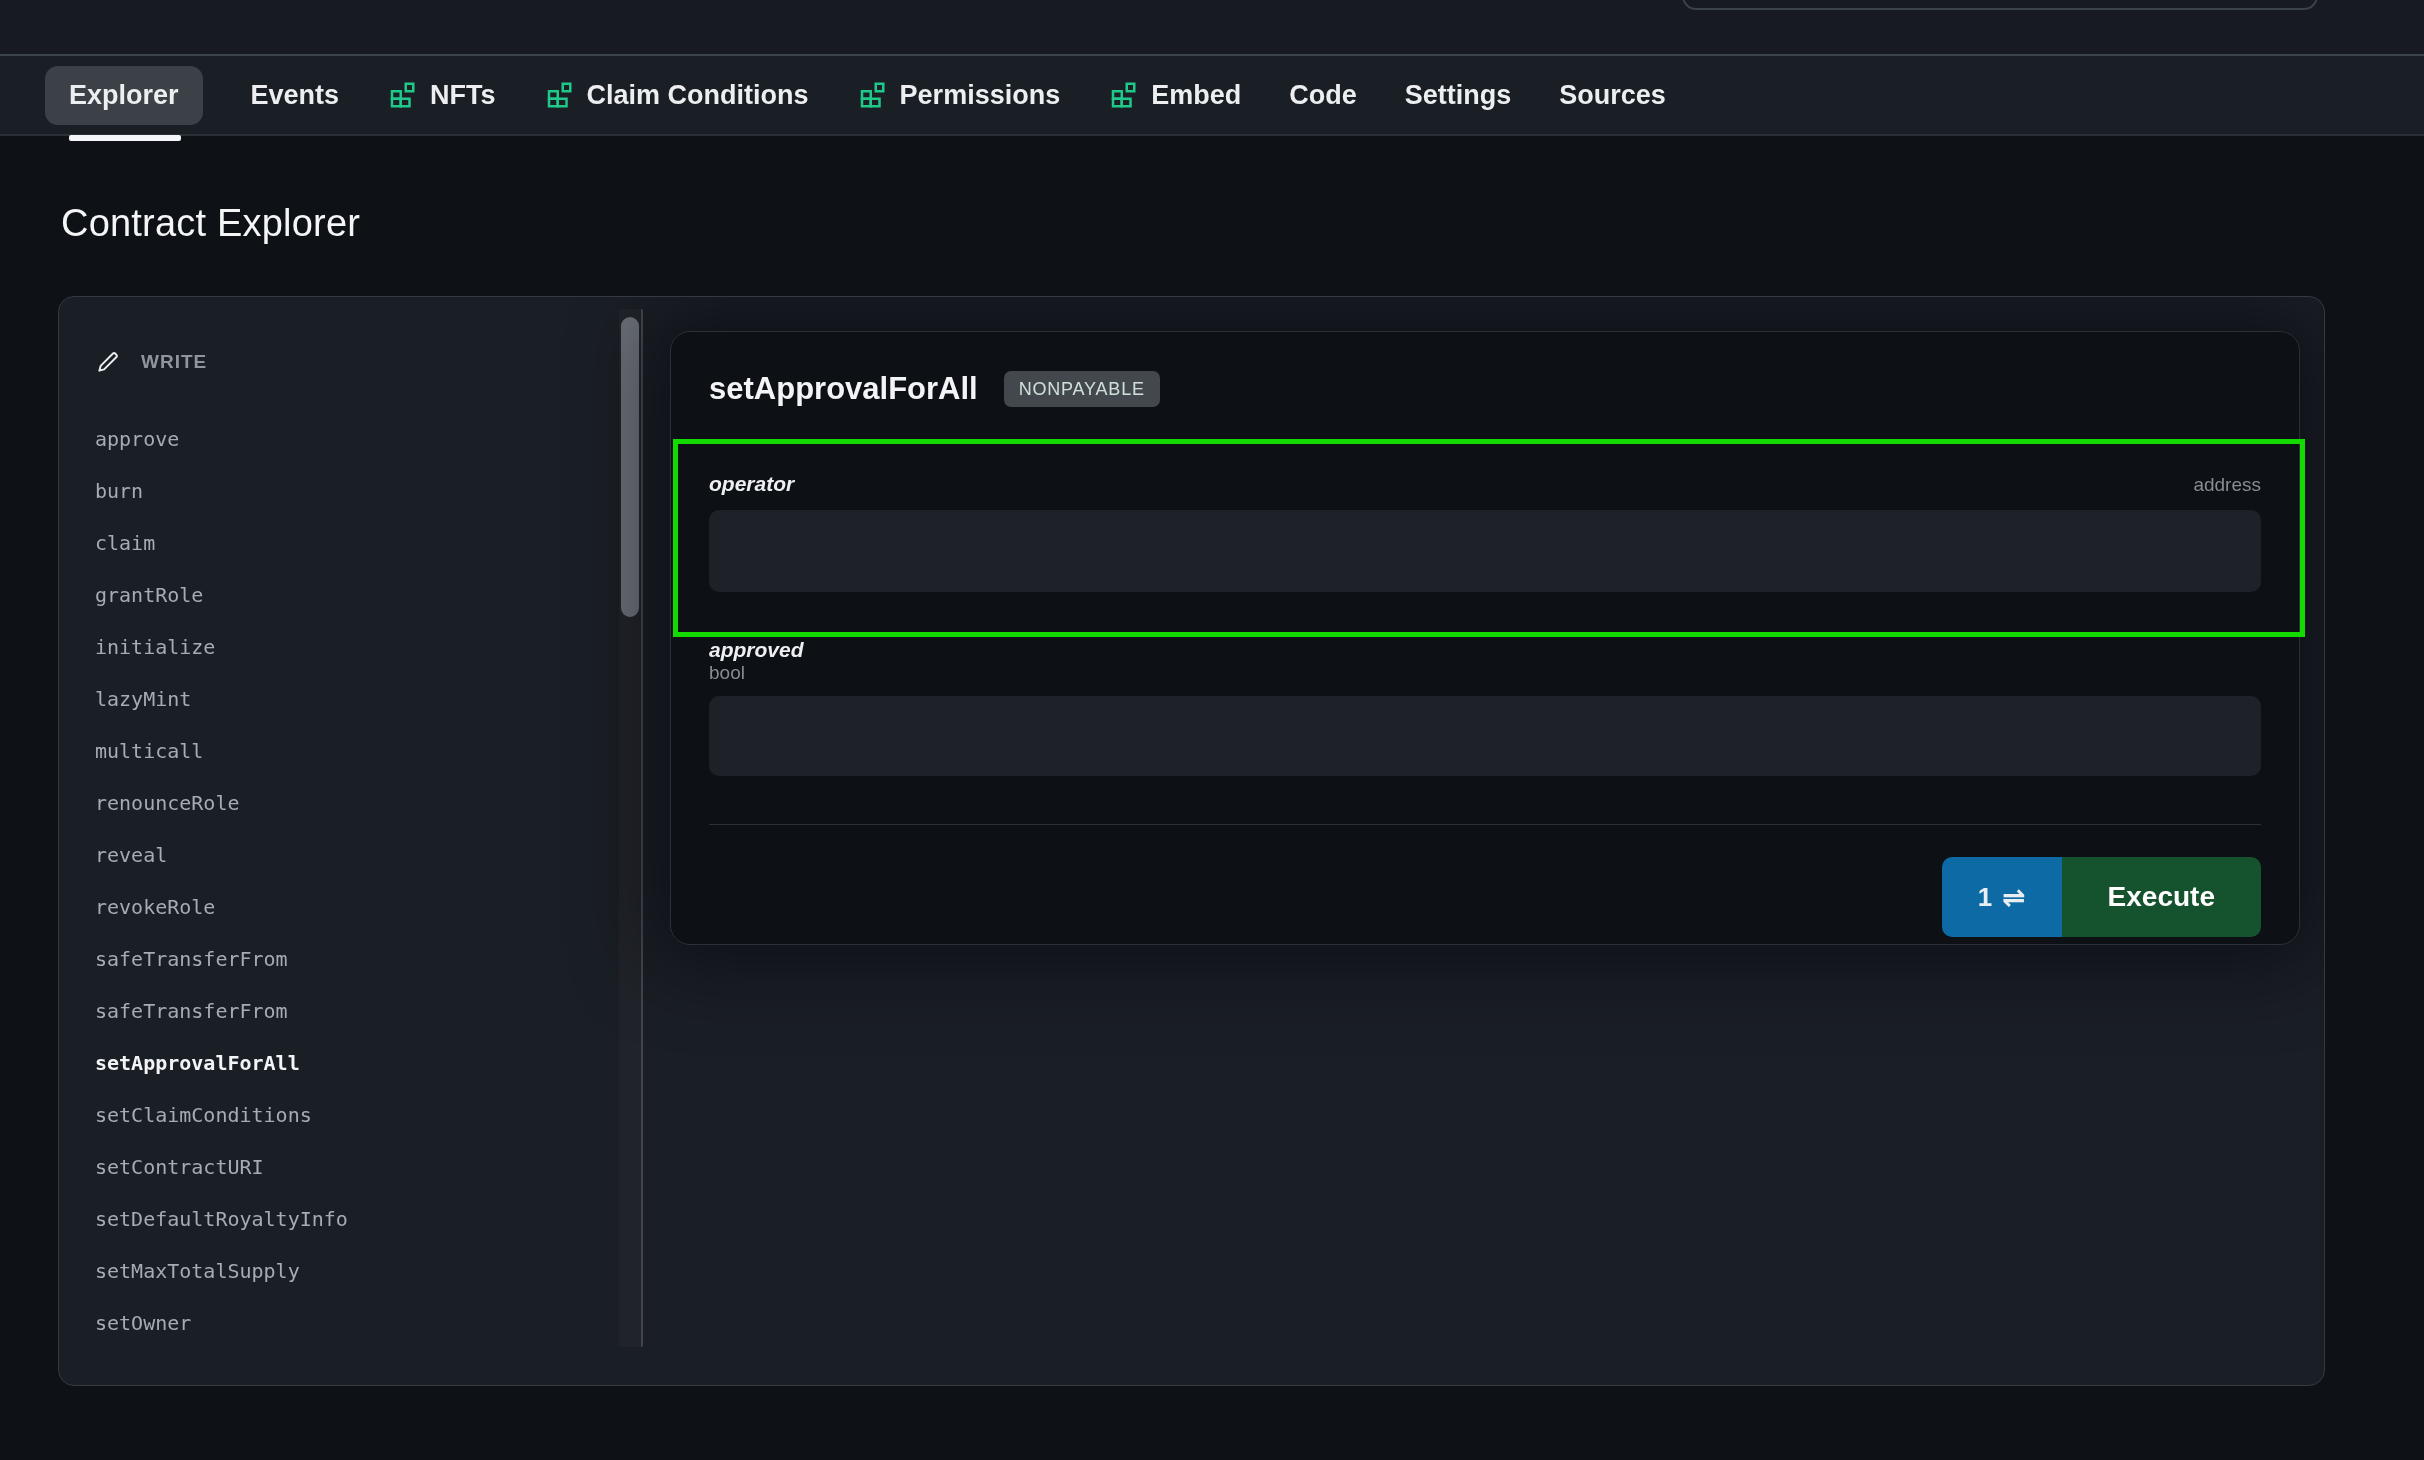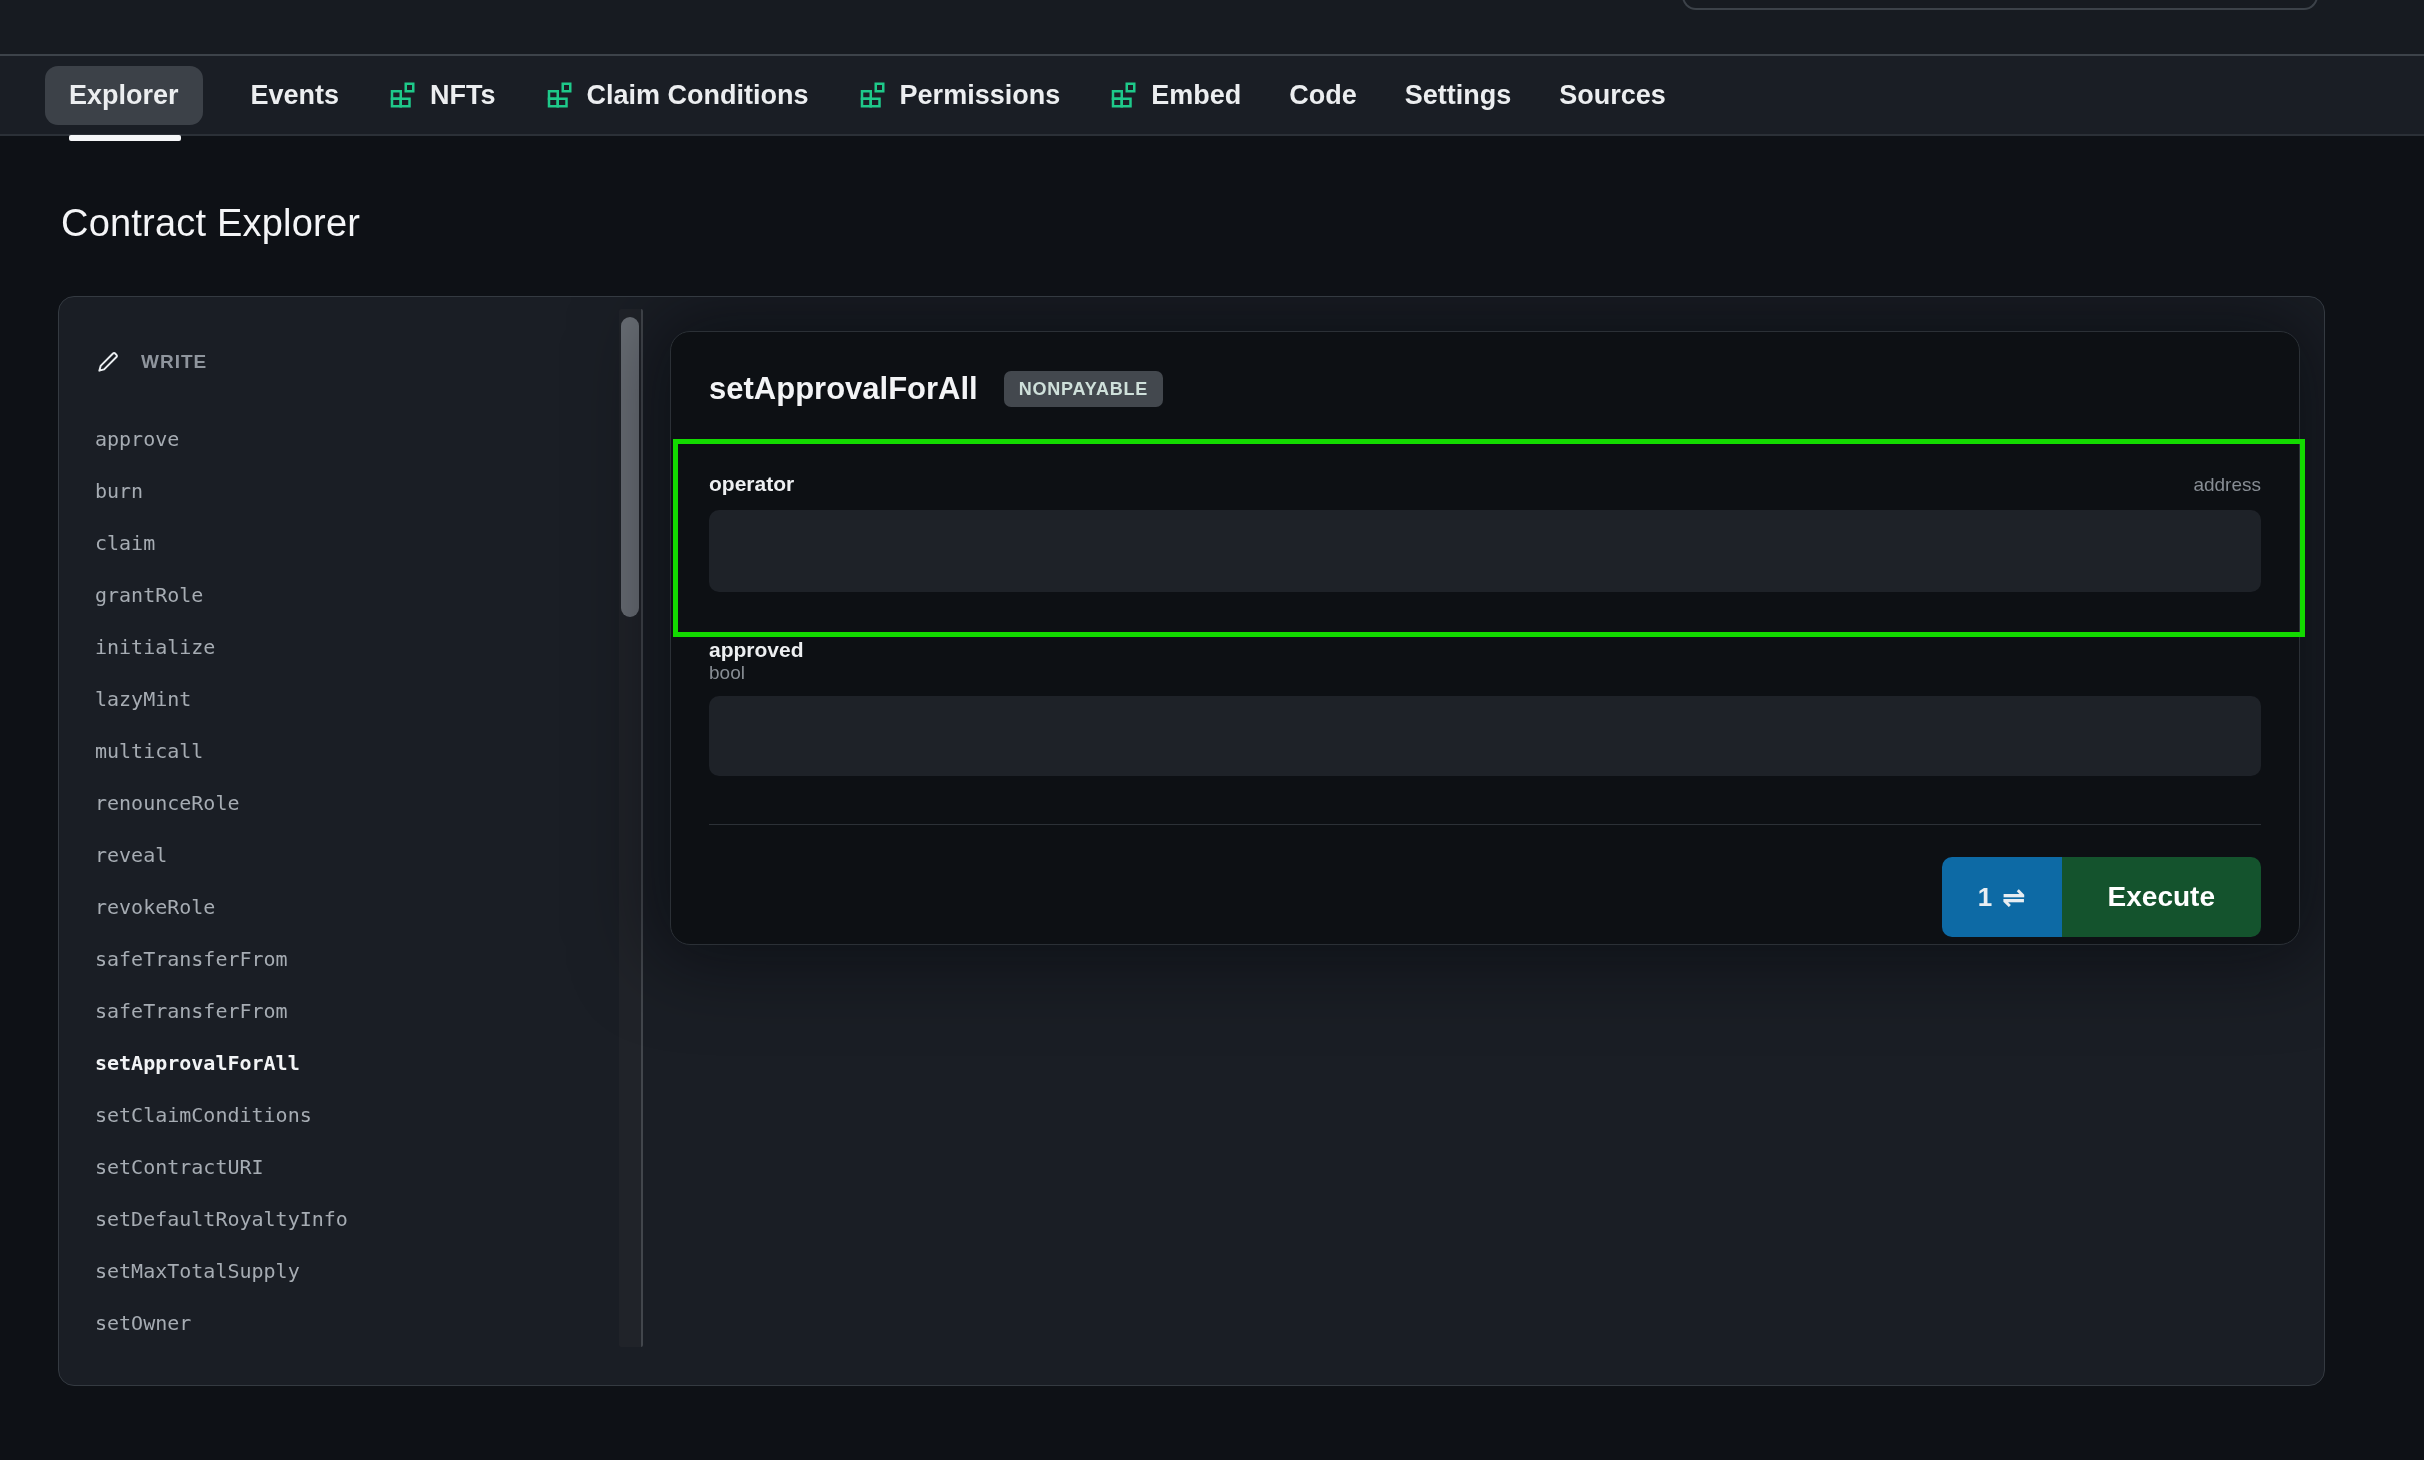--- a/index.html
+++ b/index.html
@@ -86,33 +86,33 @@
 
   .fn-card {
     width:1630px; height:614px; background:#0d1014;
     border:1px solid #2b3036; border-radius:20px; position:relative;
     box-shadow:0 0 80px 16px rgba(2,4,8,0.5);
     padding:0 38px;
   }
   .fn-card-header { padding-top:30px; display:flex; align-items:center; gap:26px; height:84px; }
   .fn-title { font-size:31px; font-weight:700; color:#f3f4f6; }
   .fn-badge {
-    background:#43484e; color:#cfe0da; font-size:18px; font-weight:700;
+    background:#43484e; color:#cfe0da; font-size:18px; font-weight:400;
     letter-spacing:0.8px; border-radius:7px; padding:9px 15px; line-height:1;
   }
 
   .highlight-box {
     position:absolute; left:2px; top:107px; width:1632px; height:198px;
     border:5px solid #13da00; pointer-events:none; z-index:5;
   }
 
   .field-row { display:flex; align-items:baseline; justify-content:space-between; }
   .field-row.first { margin-top:56px; }
   .field-row.second { margin-top:46px;flex-direction:column; }
-  .field-name { font-size:21px; font-weight:700; color:#edeff1; }
+  .field-name { font-size:21px; font-weight:700; color:#edeff1;font-style:italic; }
   .field-type { font-size:19px; color:#878d94; }
   .field-input {
     display:block; width:100%; height:82px; margin-top:14px;
     background:#1e2228; border:none; border-radius:10px; outline:none;
     color:#eceef0; font-size:22px; padding:0 24px;
     font-family:"Liberation Sans", sans-serif;
   }
   .field-input.bool { height:80px; margin-top:12px; }
 
   .card-divider { height:1px; background:#2c3137; margin-top:48px; }

